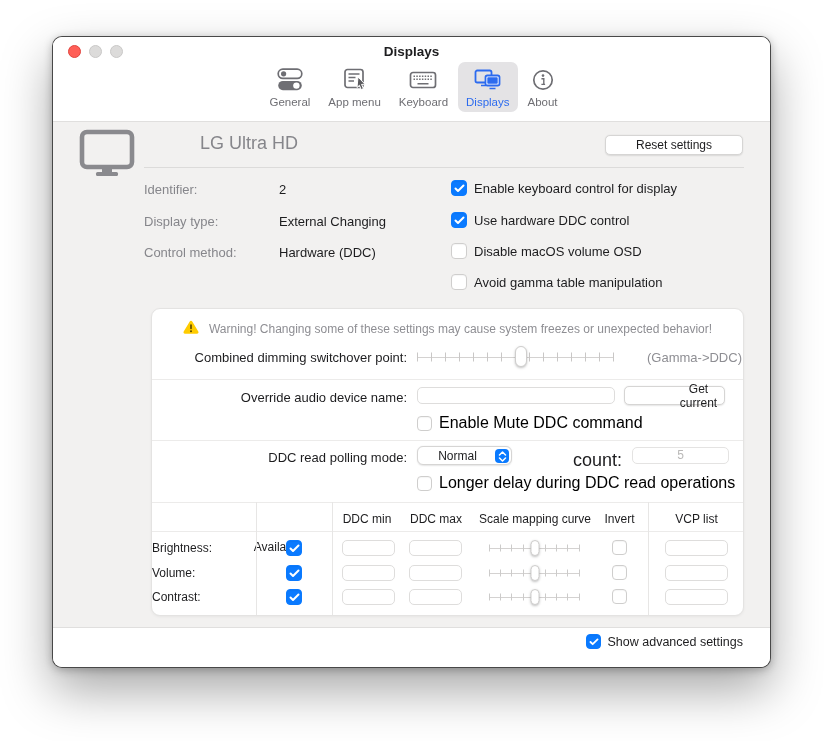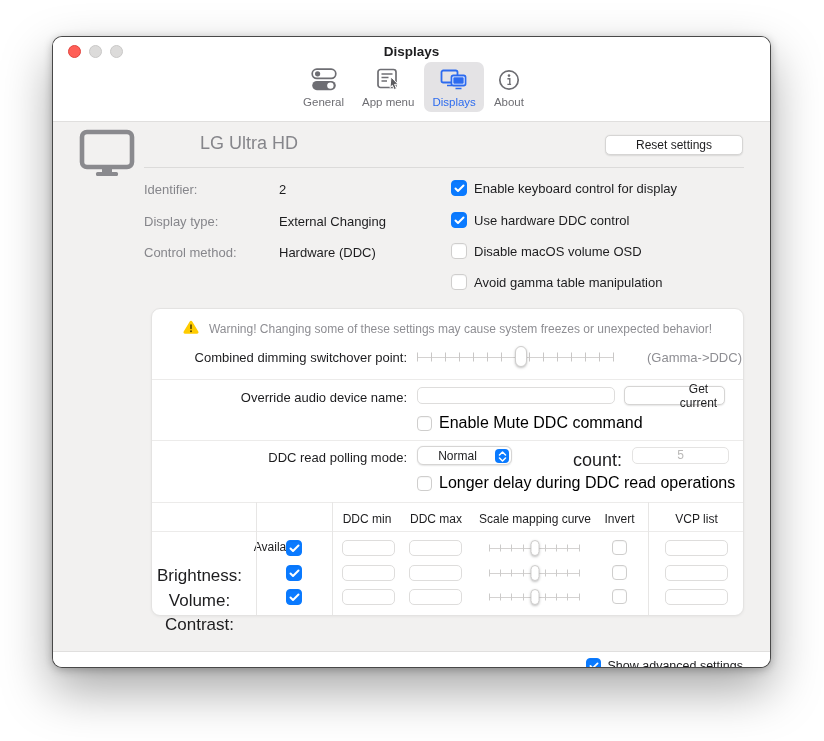--- a/index.html
+++ b/index.html
@@ -70,24 +70,24 @@
   .field { background:#ffffff; border:1px solid #dedddc; border-radius:5px; font-size:12px; color:#1d1d1f; }
   .field.disabled { color:#b9b8b7; text-align:center; line-height:15px; border-color:#e4e3e2; }
   
   .select { position:absolute; background:#ffffff; border:1px solid #d6d5d4; border-radius:6px;
             box-shadow:0 0.5px 1.5px rgba(0,0,0,0.10); display:flex; align-items:center; }
   .select .sel-label { flex:1; text-align:center; font-size:12px; color:#1d1d1f; padding-right:14px; }
   .stepper { position:absolute; right:2px; top:2px; width:14px; height:14px; background:#0a7aff; border-radius:4px;
              display:flex; align-items:center; justify-content:center; }
   
   .th { position:absolute; font-size:12px; color:#1d1d1f; text-align:center; }
-  .row-label { position:absolute; left:0; width:95px; text-align:center; font-size:17px; color:#1d1d1f;margin-top:25px; }
+  .row-label { position:absolute; left:0; width:95px; text-align:left; font-size:12px; color:#1d1d1f; }
   .vline { position:absolute; width:1px; background:#e7e6e5; top:193px; bottom:0; }
   
-  .footer { position:absolute; left:0; right:0; bottom:0; height:16px; background:#ffffff; border-top:1px solid #e0dfde;text-align:right; }
+  .footer { position:absolute; left:0; right:0; bottom:0; height:40px; background:#ffffff; border-top:1px solid #e0dfde;text-align:right; }
   .footer-row { position:absolute; right:27px; top:6px; display:flex; align-items:center; gap:6px; }
   .footer-label { font-size:12.5px; color:#1d1d1f; }
   .abs { position:absolute; }
 </style>
 </head>
 <body>
 
 <div class="window">
 
   <div class="titlebar">
@@ -116,20 +116,31 @@
             <rect x="3" y="1.5" width="18" height="18" rx="2.5" stroke="#6e6e73" stroke-width="1.7"></rect>
             <line x1="6.5" y1="6" x2="17.5" y2="6" stroke="#6e6e73" stroke-width="1.6"></line>
             <line x1="6.5" y1="9.5" x2="13.5" y2="9.5" stroke="#6e6e73" stroke-width="1.6"></line>
             <line x1="6.5" y1="13" x2="12" y2="13" stroke="#6e6e73" stroke-width="1.6"></line>
             <path d="M16 9 L23 16.2 L19.6 16.4 L21.4 20.6 L19.2 21.6 L17.4 17.3 L15 19.6 Z" fill="#5a5a5e" stroke="#ffffff" stroke-width="1"></path>
           </svg>
         </span>
         <span class="tb-label">App menu</span>
       </div>
 
+      <div class="tb-item">
+        <span class="tb-icon">
+          <svg width="28" height="24" viewBox="0 0 28 24" fill="none">
+            <rect x="1.5" y="4.5" width="25" height="15" rx="2.5" stroke="#6e6e73" stroke-width="1.7"></rect>
+            <line x1="4.5" y1="8.3" x2="23.5" y2="8.3" stroke="#6e6e73" stroke-width="1.5" stroke-dasharray="1.5 1.3"></line>
+            <line x1="4.5" y1="11.3" x2="23.5" y2="11.3" stroke="#6e6e73" stroke-width="1.5" stroke-dasharray="1.5 1.3"></line>
+            <line x1="8.5" y1="15.8" x2="19.5" y2="15.8" stroke="#6e6e73" stroke-width="1.6"></line>
+          </svg>
+        </span>
+        <span class="tb-label">Keyboard</span>
+      </div>
 
       <div class="tb-item selected">
         <span class="tb-icon">
           <svg width="28" height="24" viewBox="0 0 28 24" fill="none">
             <rect x="1.5" y="2.5" width="16" height="12" rx="1.8" stroke="#2c6bef" stroke-width="1.8"></rect>
             <path d="M7 17.5 h5" stroke="#2c6bef" stroke-width="1.6"></path>
             <rect x="11.5" y="7.5" width="14" height="10" rx="1.8" fill="#ffffff" stroke="#2c6bef" stroke-width="1.8"></rect>
             <rect x="13.3" y="9.3" width="10.4" height="6.4" rx="0.8" fill="#2c6bef"></rect>
             <path d="M15.5 20.5 h6" stroke="#2c6bef" stroke-width="1.6"></path>
           </svg>

